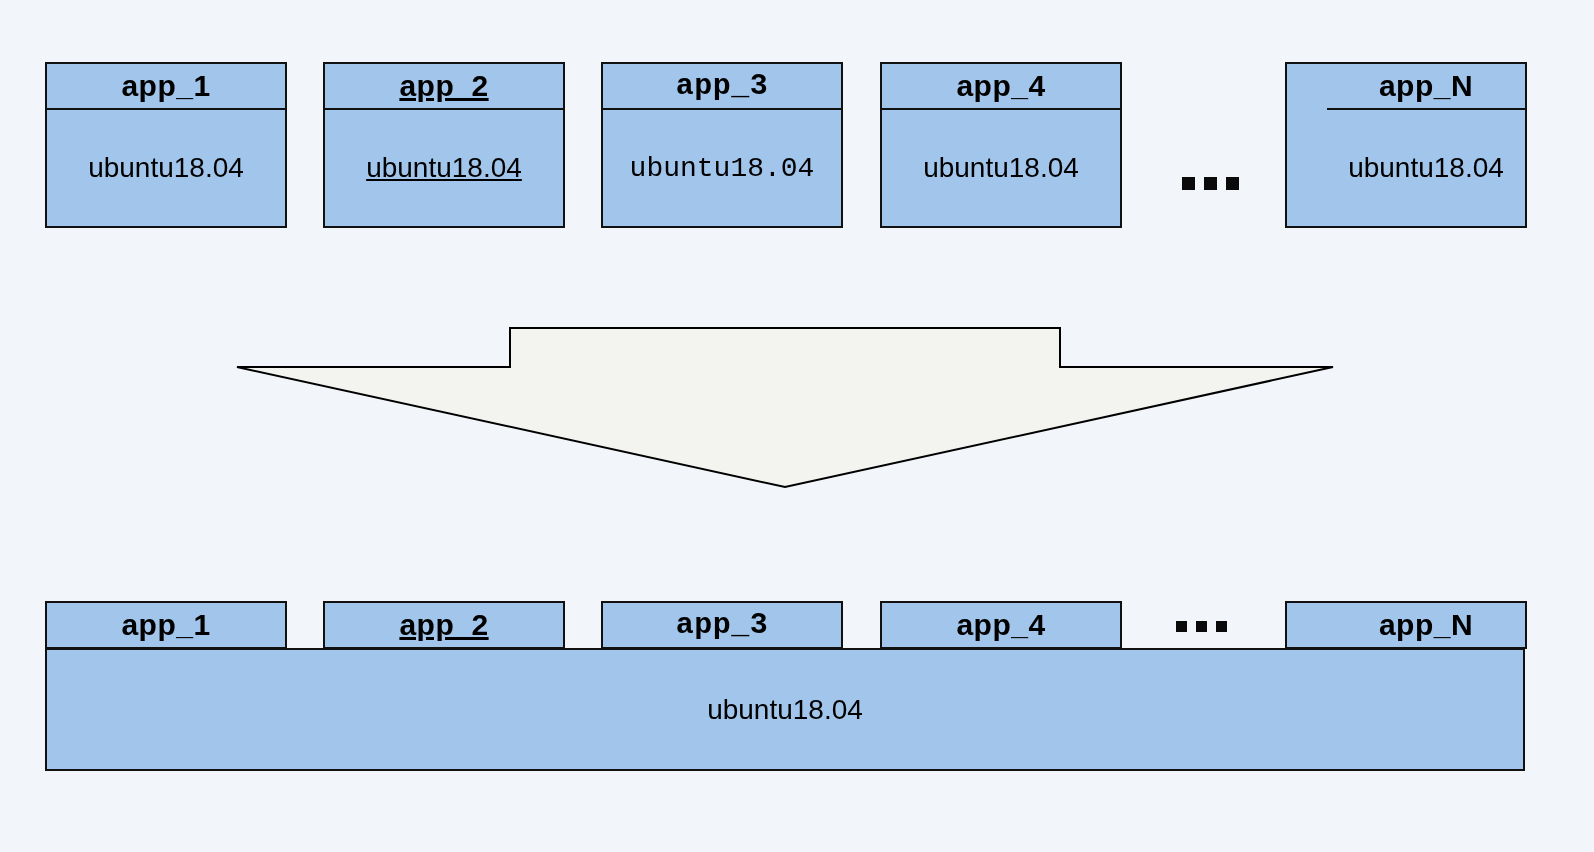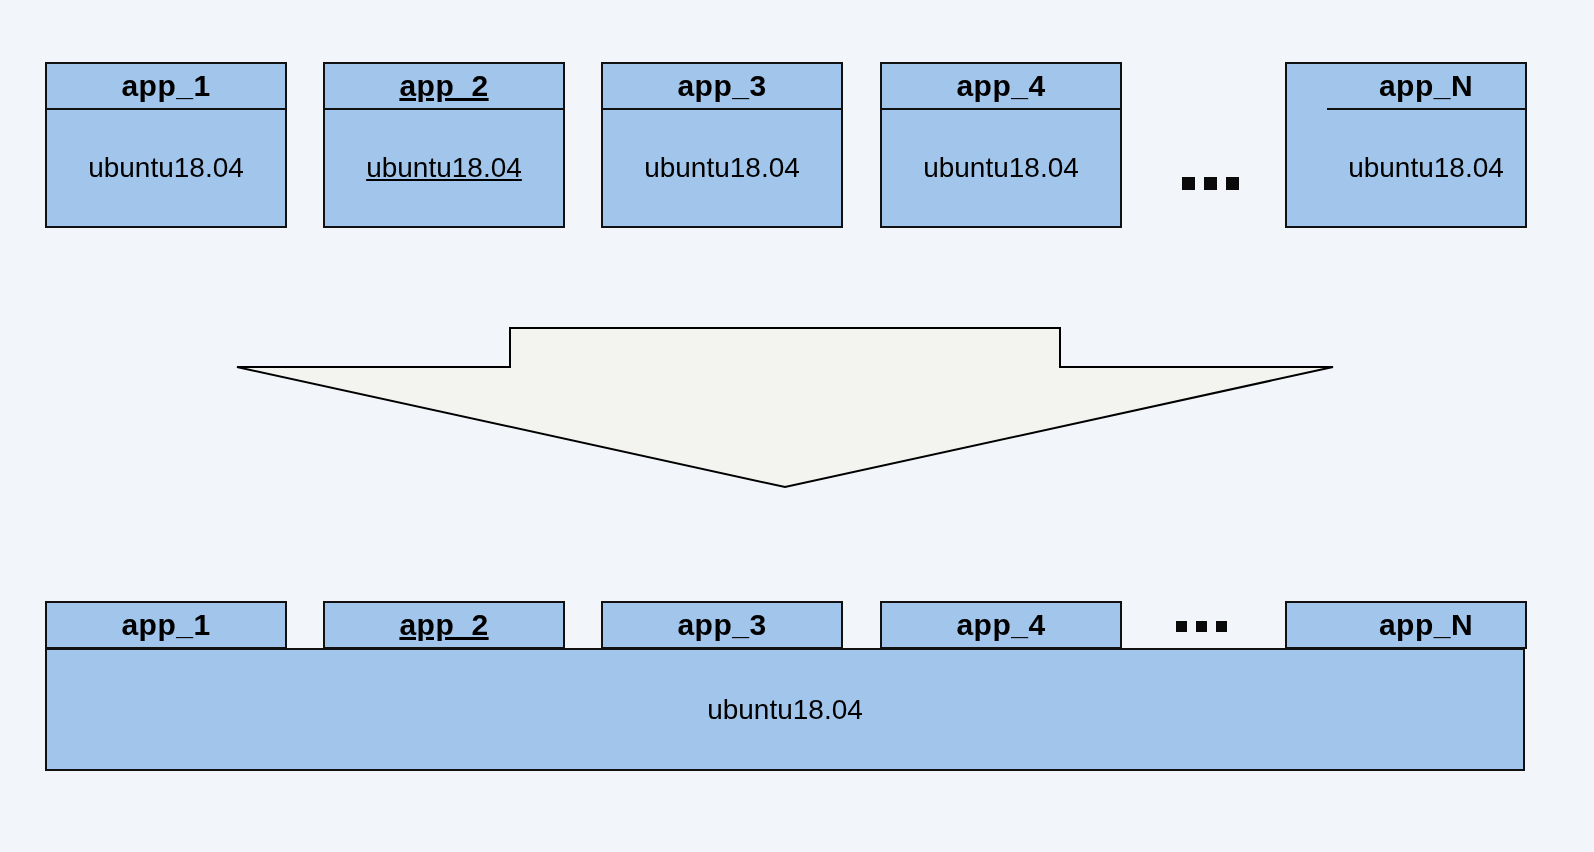--- a/index.html
+++ b/index.html
@@ -95,21 +95,21 @@
     border: 2px solid #111;
     box-sizing: border-box;
     display: flex;
     align-items: center;
     justify-content: center;
     font-size: 28px;
   }
   
   .pos-1 { left: 45px; }
   .pos-2 { left: 323px; text-decoration: underline; }
-  .pos-3 { left: 601px; }
+  .pos-3 { left: 601px; font-family: Liberation Mono, monospace; }
   .pos-4 { left: 880px; }
   .pos-5 { left: 1285px; padding-left: 40px; }
 </style>
 </head>
 <body>
 
 <div class="canvas">
 
   <div class="vm-box pos-1">
     <div class="vm-header">app_1</div>

